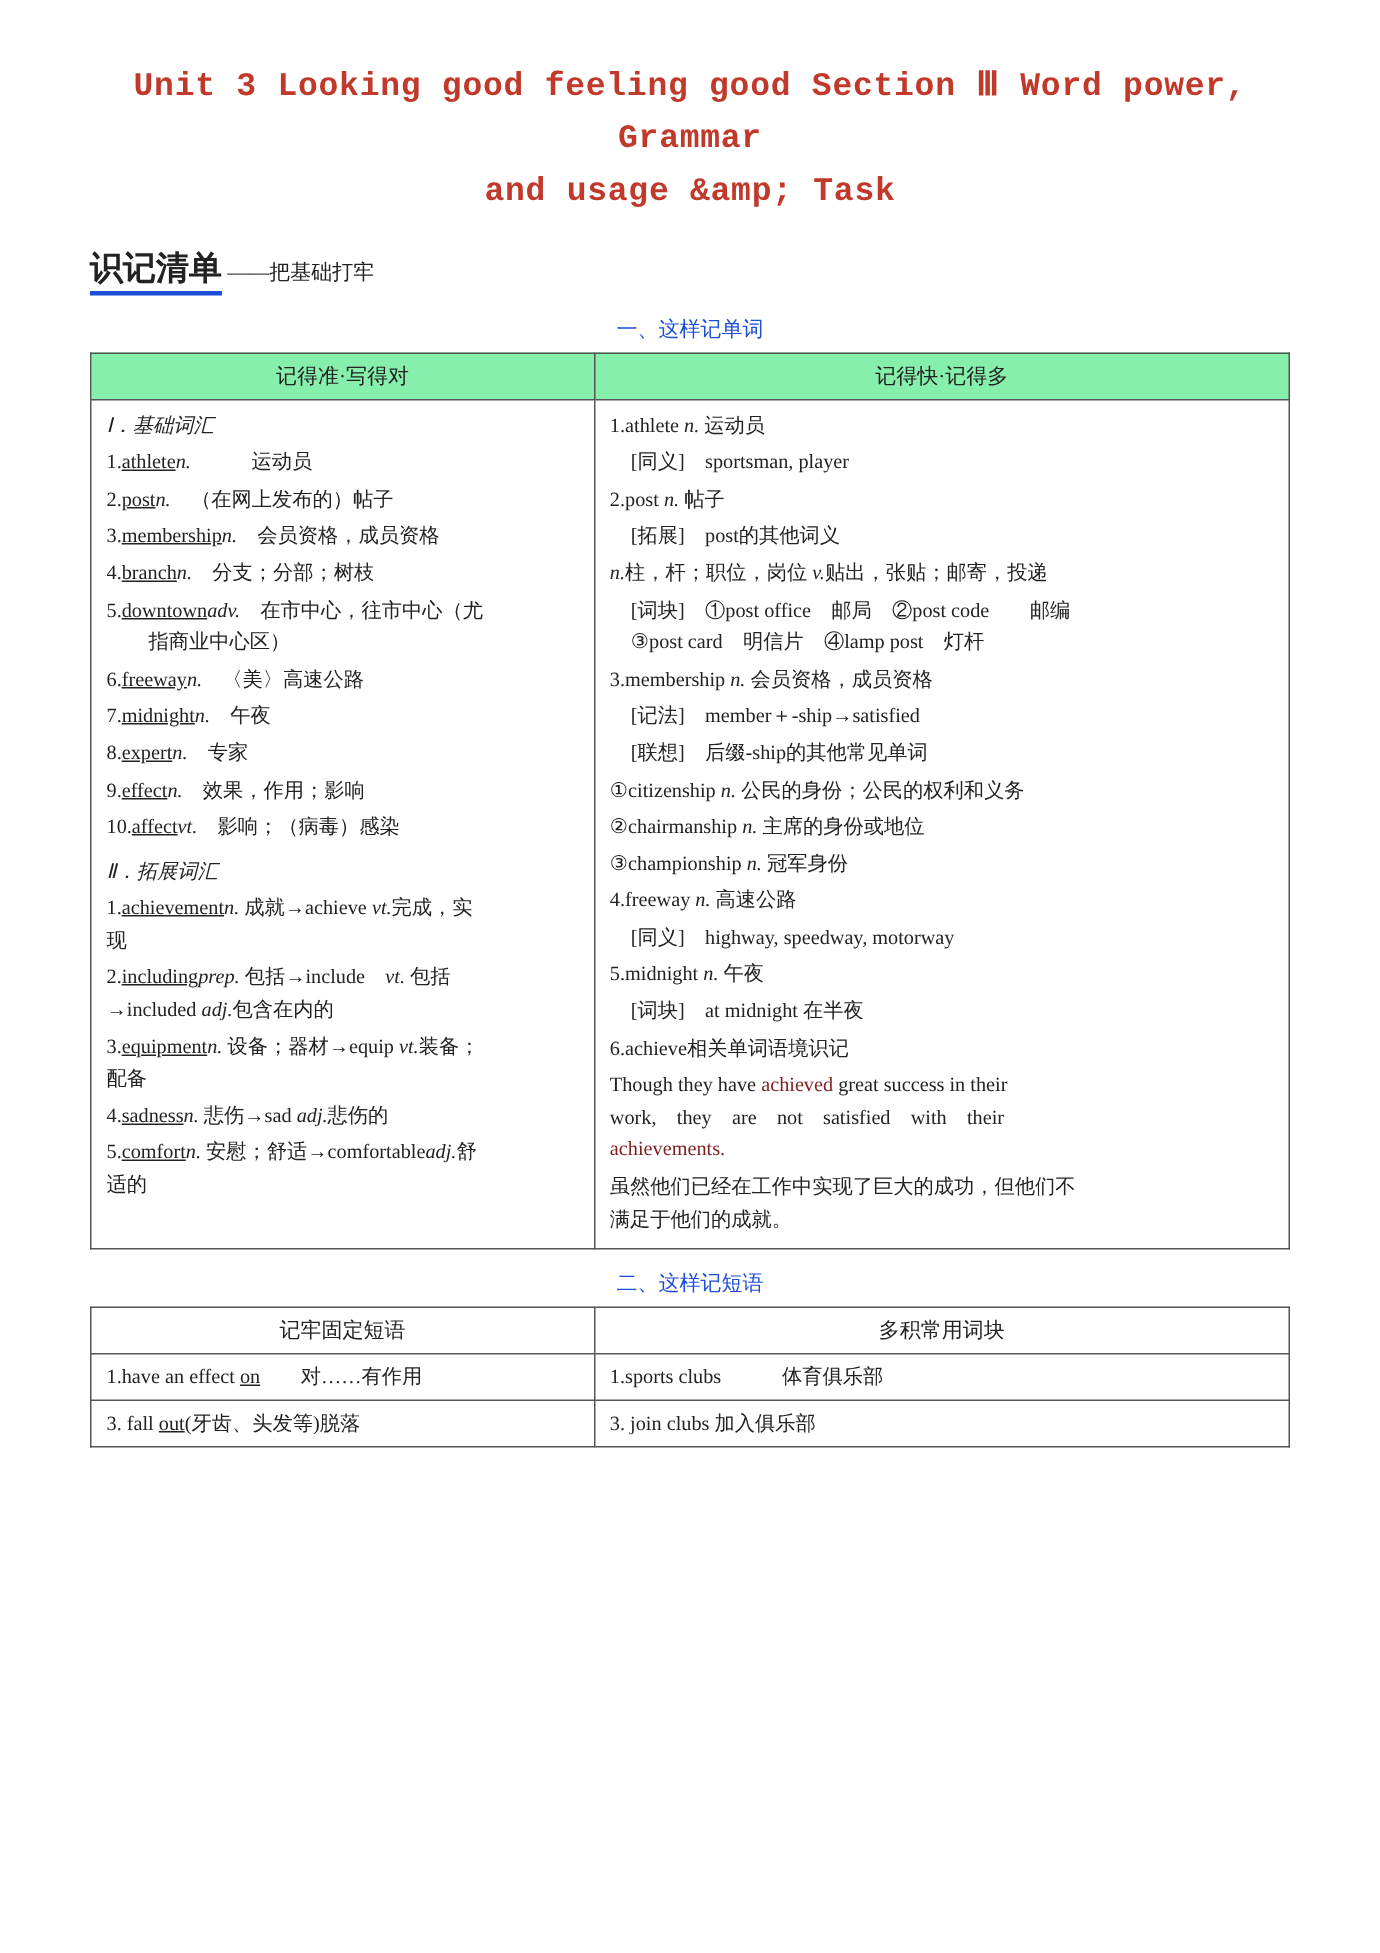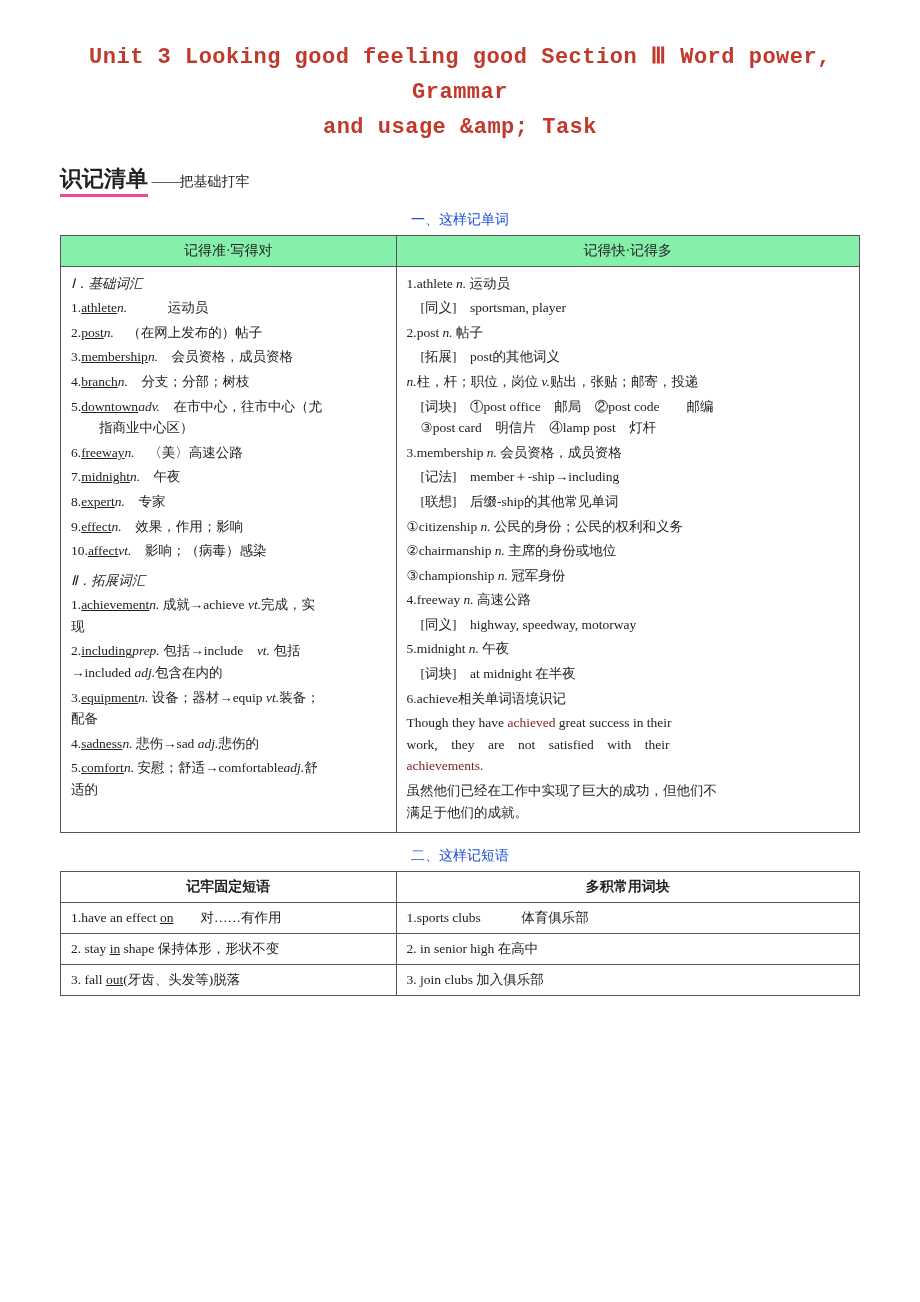--- a/index.html
+++ b/index.html
@@ -18,21 +18,21 @@
       font-family: "Courier New", monospace;
       font-size: 22px;
       font-weight: bold;
       line-height: 1.6;
       margin-bottom: 18px;
       letter-spacing: 0.5px;
     }
     .section-heading {
       font-size: 22px;
       font-weight: bold;
-      border-bottom: 3px solid #ec4899;
+      border-bottom: 3px solid #1d4ed8;
       display: inline-block;
       margin-bottom: 4px;
       font-family: "KaiTi", "楷体", serif;
     }
     .section-subtitle {
       font-size: 14px;
       font-family: "SimSun", serif;
       display: inline;
       text-align: right;
     }
@@ -87,21 +87,21 @@
       border-collapse: collapse;
       font-size: 13.5px;
     }
     .phrase-table th, .phrase-table td {
       border: 1px solid #555;
       padding: 6px 10px;
       vertical-align: top;
     }
     .phrase-table th {
       text-align: center;
-      font-weight: bold;
+      font-weight: normal;
       font-size: 14px;
     }
     .phrase-col-left { width: 42%; }
     .phrase-col-right { width: 58%; }
     br { line-height: 1.8; }
   </style>
 </head>
 <body>
 
 <div class="page-title">
@@ -145,21 +145,21 @@
         <div class="word-line">5.<span class="underline">comfort</span><em>n.</em> 安慰；舒适→comfortable<em>adj.</em>舒<br>适的</div>
       </td>
       <td class="cell-right">
         <div class="word-line">1.athlete <em>n.</em> 运动员</div>
         <div class="word-line"><span class="indent">[同义]　sportsman, player</span></div>
         <div class="word-line">2.post <em>n.</em> 帖子</div>
         <div class="word-line"><span class="indent">[拓展]　post的其他词义</span></div>
         <div class="word-line"><em>n.</em>柱，杆；职位，岗位 <em>v.</em>贴出，张贴；邮寄，投递</div>
         <div class="word-line"><span class="indent">[词块]　①post office　邮局　②post code　　邮编</span><br><span class="indent">③post card　明信片　④lamp post　灯杆</span></div>
         <div class="word-line">3.membership <em>n.</em> 会员资格，成员资格</div>
-        <div class="word-line"><span class="indent">[记法]　member＋-ship→including</span></div>
+        <div class="word-line"><span class="indent">[记法]　member＋-ship→satisfied</span></div>
         <div class="word-line"><span class="indent">[联想]　后缀-ship的其他常见单词</span></div>
         <div class="word-line">①citizenship <em>n.</em> 公民的身份；公民的权利和义务</div>
         <div class="word-line">②chairmanship <em>n.</em> 主席的身份或地位</div>
         <div class="word-line">③championship <em>n.</em> 冠军身份</div>
         <div class="word-line">4.freeway <em>n.</em> 高速公路</div>
         <div class="word-line"><span class="indent">[同义]　highway, speedway, motorway</span></div>
         <div class="word-line">5.midnight <em>n.</em> 午夜</div>
         <div class="word-line"><span class="indent">[词块]　at midnight 在半夜</span></div>
         <div class="word-line">6.achieve相关单词语境识记</div>
         <div class="word-line">Though they have <span class="red">achieved</span> great success in their<br>work,　they　are　not　satisfied　with　their<br><span class="red">achievements.</span></div>
@@ -177,21 +177,17 @@
       <th class="phrase-col-left">记牢固定短语</th>
       <th class="phrase-col-right">多积常用词块</th>
     </tr>
   </thead>
   <tbody>
     <tr>
       <td>1.have an effect <span class="underline">on</span>　　对……有作用</td>
       <td>1.sports clubs　　　体育俱乐部</td>
     </tr>
     <tr>
-      <td>2. stay <span class="underline">in</span> shape  保持体形，形状不变</td>
-      <td>2. in senior high  在高中</td>
-    </tr>
-    <tr>
       <td>3. fall <span class="underline">out</span>(牙齿、头发等)脱落</td>
       <td>3. join clubs  加入俱乐部</td>
     </tr>
   </tbody>
 </table>
 
 </body></html>

